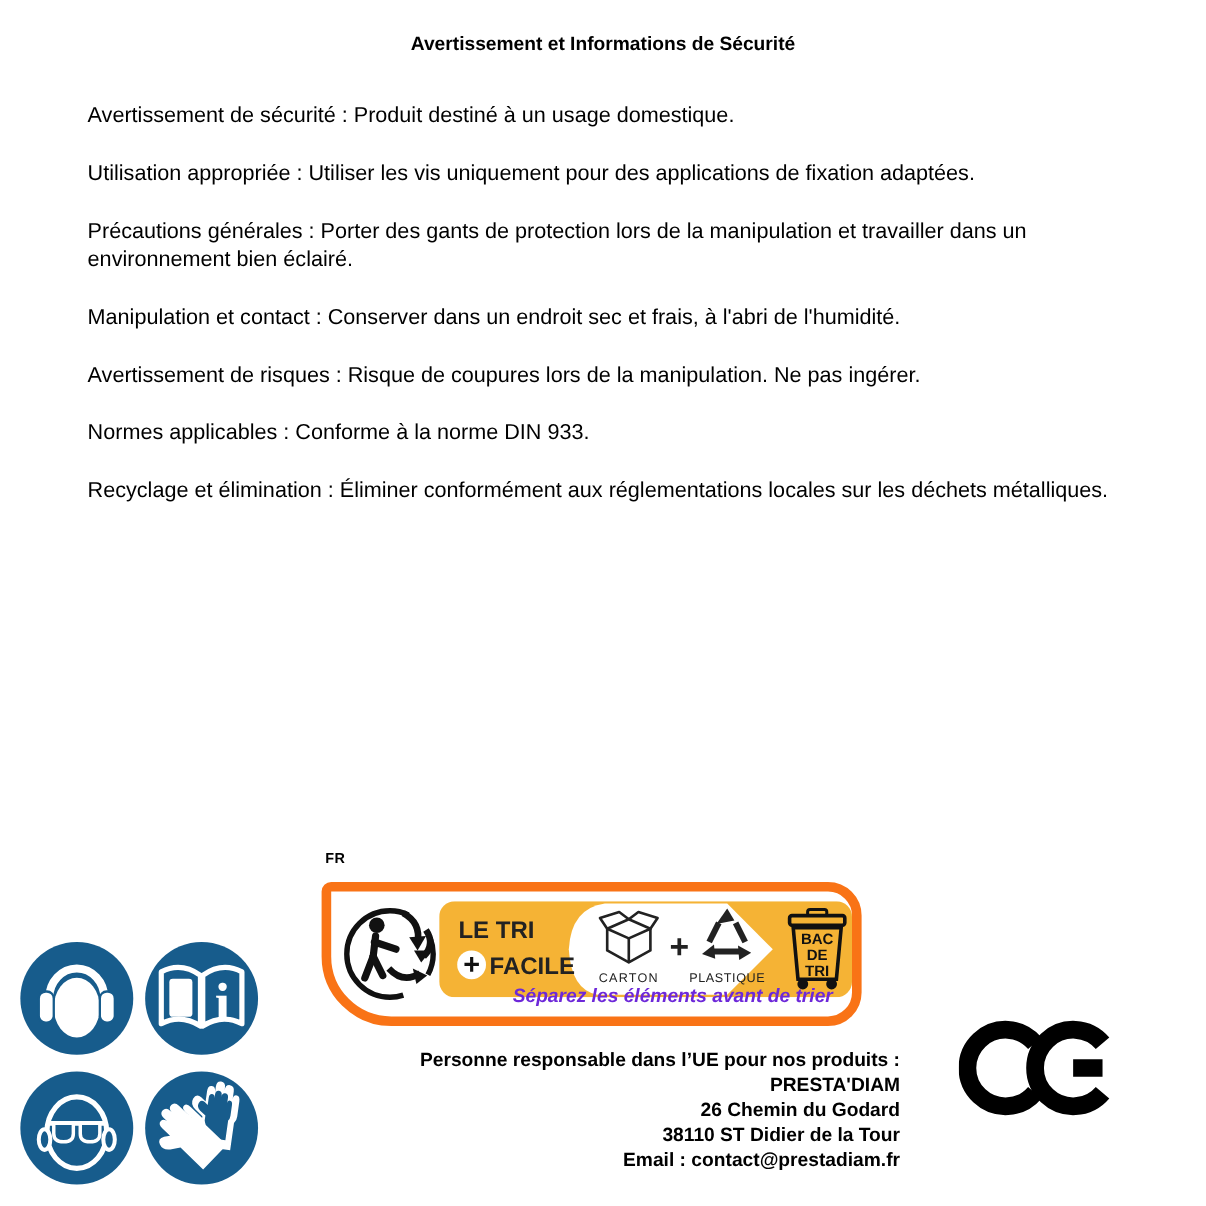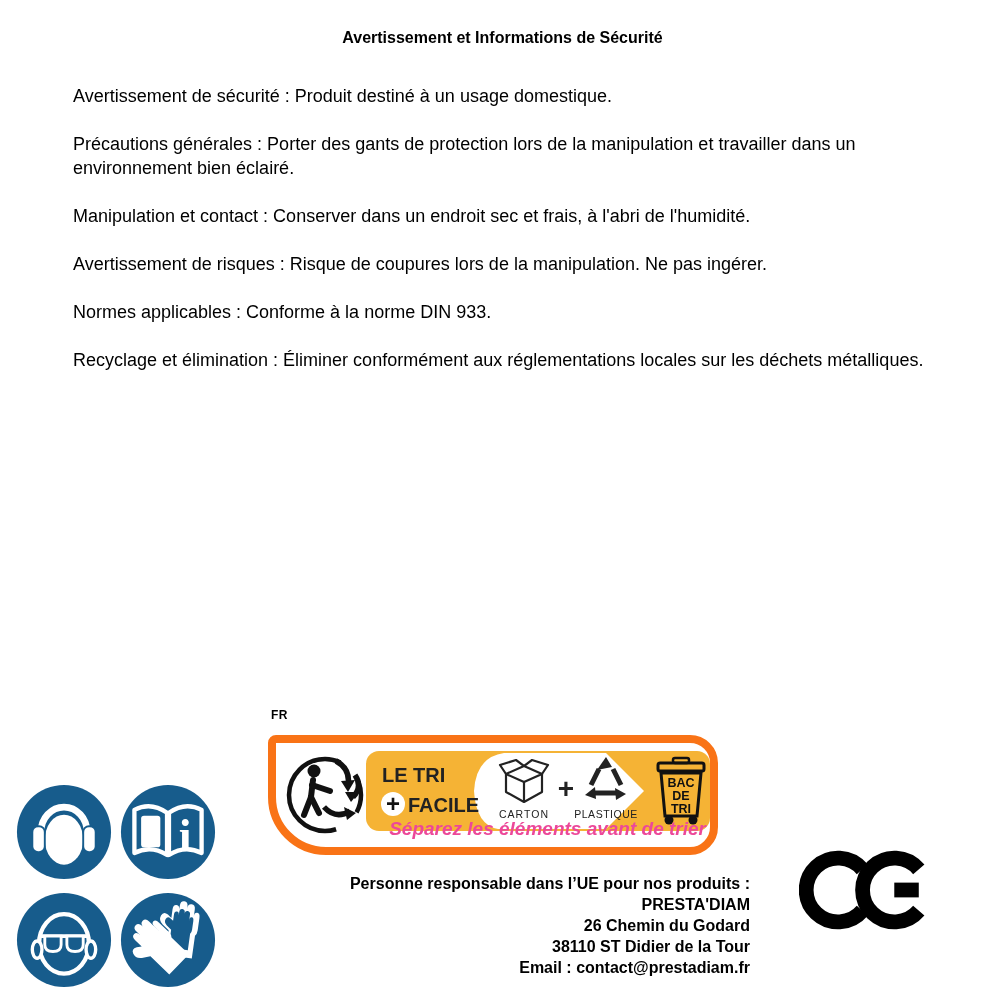--- a/index.html
+++ b/index.html
@@ -10,35 +10,36 @@
   .bodytext{position:absolute;left:73px;top:84px;width:880px;}
   .bodytext p{margin:0 0 24px 0;font-size:18px;line-height:24px;}
   .icons-grid{position:absolute;left:16px;top:784px;display:grid;
               grid-template-columns:96px 96px;grid-column-gap:8px;grid-row-gap:12px;}
   .icons-grid svg{display:block;}
   .fr-code{position:absolute;left:271px;top:708px;font-size:12px;font-weight:bold;letter-spacing:.5px;}
   .sticker{position:absolute;left:268px;top:735px;width:450px;height:120px;background:#fff;
            border:8px solid #f97316;border-radius:8px 28px 28px 58px;box-sizing:border-box;}
   .triman{position:absolute;left:8px;top:5px;}
   .badge{position:absolute;left:90px;top:8px;}
-  .tagline{position:absolute;right:4px;bottom:7px;font-size:19px;font-style:italic;
-           font-weight:bold;color:#ec4899;}
+  .tagline{position:absolute;right:16px;bottom:7px;font-size:16px;font-style:italic;
+           font-weight:bold;color:#6d28d9;}
   .address{position:absolute;left:250px;top:873px;width:500px;text-align:right;
            font-size:16px;font-weight:bold;line-height:21px;}
   .ce{position:absolute;left:799px;top:843px;}
 </style>
 </head>
 <body>
 
 <div class="page">
 
   <div class="title">Avertissement et Informations de Sécurité</div>
 
   <div class="bodytext">
     <p>Avertissement de sécurité : Produit destiné à un usage domestique.</p>
+    <p>Utilisation appropriée : Utiliser les vis uniquement pour des applications de fixation adaptées.</p>
     <p>Précautions générales : Porter des gants de protection lors de la manipulation et travailler dans un environnement bien éclairé.</p>
     <p>Manipulation et contact : Conserver dans un endroit sec et frais, à l'abri de l'humidité.</p>
     <p>Avertissement de risques : Risque de coupures lors de la manipulation. Ne pas ingérer.</p>
     <p>Normes applicables : Conforme à la norme DIN 933.</p>
     <p>Recyclage et élimination : Éliminer conformément aux réglementations locales sur les déchets métalliques.</p>
   </div>
 
   <div class="icons-grid">
 
     <svg width="96" height="96" viewBox="0 0 100 100">

